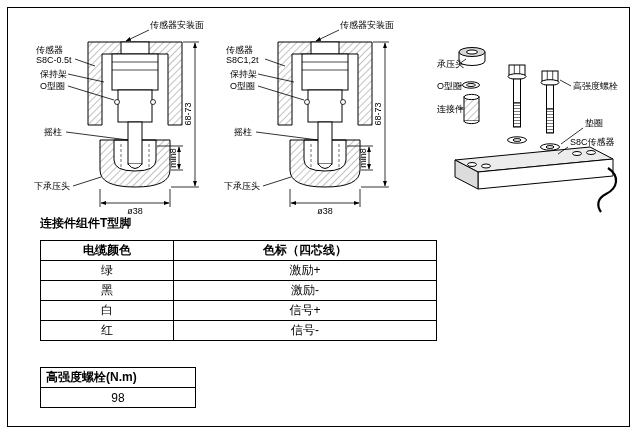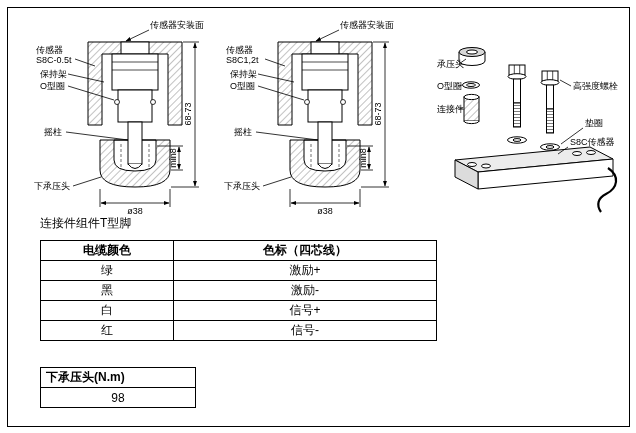--- a/index.html
+++ b/index.html
@@ -12,21 +12,21 @@
     position:absolute; left:7px; top:7px; width:621px; height:418px;
     border:1px solid #000; background:#fff;
   }
   svg.drawing { position:absolute; left:0; top:0; }
   svg text { font-family:"Liberation Sans", sans-serif; fill:#000; font-size:9px; }
   .leader { stroke:#000; stroke-width:0.8; fill:none; }
   .dim line { stroke:#000; stroke-width:0.8; fill:none; }
   .outline { stroke:#000; stroke-width:1; }
   .caption {
     position:absolute; left:40px; top:215px;
-    font-size:12px; font-weight:normal;
+    font-size:12px; font-weight:bold;
   }
   table { border-collapse:collapse; font-size:12px; }
   .cable-table { position:absolute; left:40px; top:240px; }
   .cable-table th, .cable-table td {
     border:1px solid #000; text-align:center; height:17px; padding:1px 6px;
   }
   .cable-table th { font-weight:bold; }
   .col-color { width:120px; }
   .col-code  { width:250px; }
   .torque-table { position:absolute; left:40px; top:367px; }
@@ -248,19 +248,19 @@
     <tr>
       <td>红</td>
       <td>信号-</td>
     </tr>
   </tbody>
 </table>
 
 <table class="torque-table">
   <tbody>
     <tr>
-      <td class="torque-label">下承压头(N.m)</td>
+      <td class="torque-label">高强度螺栓(N.m)</td>
     </tr>
     <tr>
       <td class="torque-value">98</td>
     </tr>
   </tbody>
 </table>
 
 </body></html>

